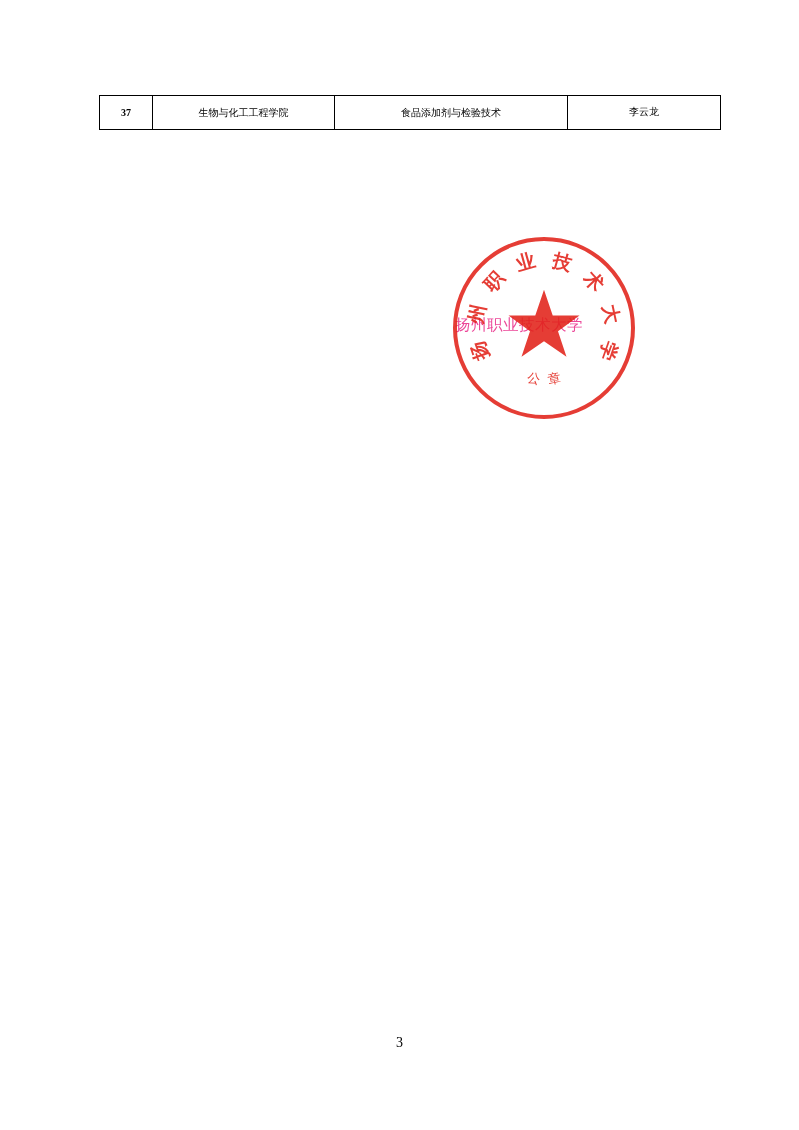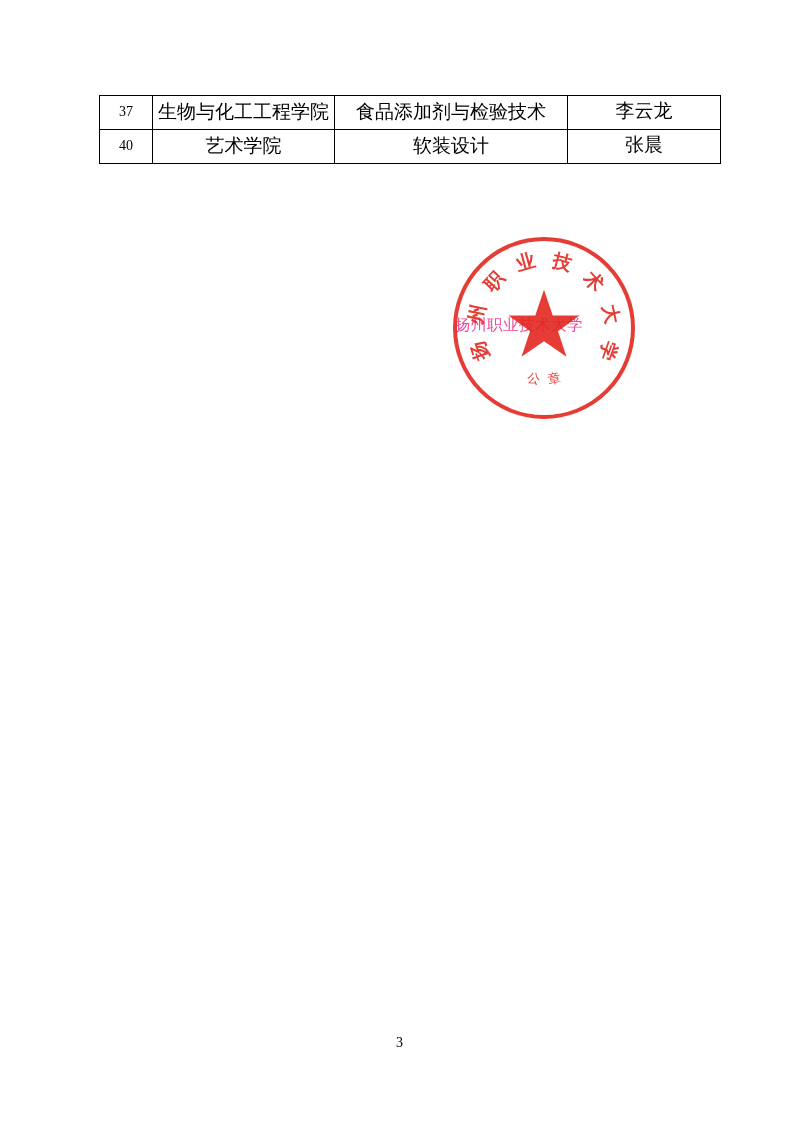--- a/index.html
+++ b/index.html
@@ -34,29 +34,29 @@
   table.doc-table {
     border-collapse: collapse;
     width: 601px;
     table-layout: fixed;
   }
   table.doc-table td {
     border: 1px solid #000;
     height: 33px;
     text-align: center;
     vertical-align: middle;
-    font-size: 19px;
+    font-size: 10px;
     font-family: "Liberation Serif", "DejaVu Serif", serif;
     padding: 0 2px;
     line-height: 1.2;
   }
   table.doc-table td.col-no {
     width: 48px;
-    font-weight: normal;
-    font-size: 14px;
+    font-weight: bold;
+    font-size: 10px;
   }
   table.doc-table td.col-college {
     width: 177px;
   }
   table.doc-table td.col-course {
     width: 228px;
   }
   table.doc-table td.col-teacher {
     width: 148px;
     font-family: Liberation Mono, monospace;
@@ -161,26 +161,20 @@
 <div class="page">
 
   <div class="table-wrap">
     <table class="doc-table">
       <tbody>
         <tr>
           <td class="col-no">37</td>
           <td class="col-college">生物与化工工程学院</td>
           <td class="col-course">食品添加剂与检验技术</td>
           <td class="col-teacher">李云龙</td>
-        </tr>
-        <tr>
-          <td class="col-no">40</td>
-          <td class="col-college">艺术学院</td>
-          <td class="col-course">软装设计</td>
-          <td class="col-teacher">张晨</td>
         </tr>
       </tbody>
     </table>
   </div>
 
   <div class="sign-block">
     <div class="sign-line">扬州职业技术大学</div>
   </div>
 
   <div class="seal">

